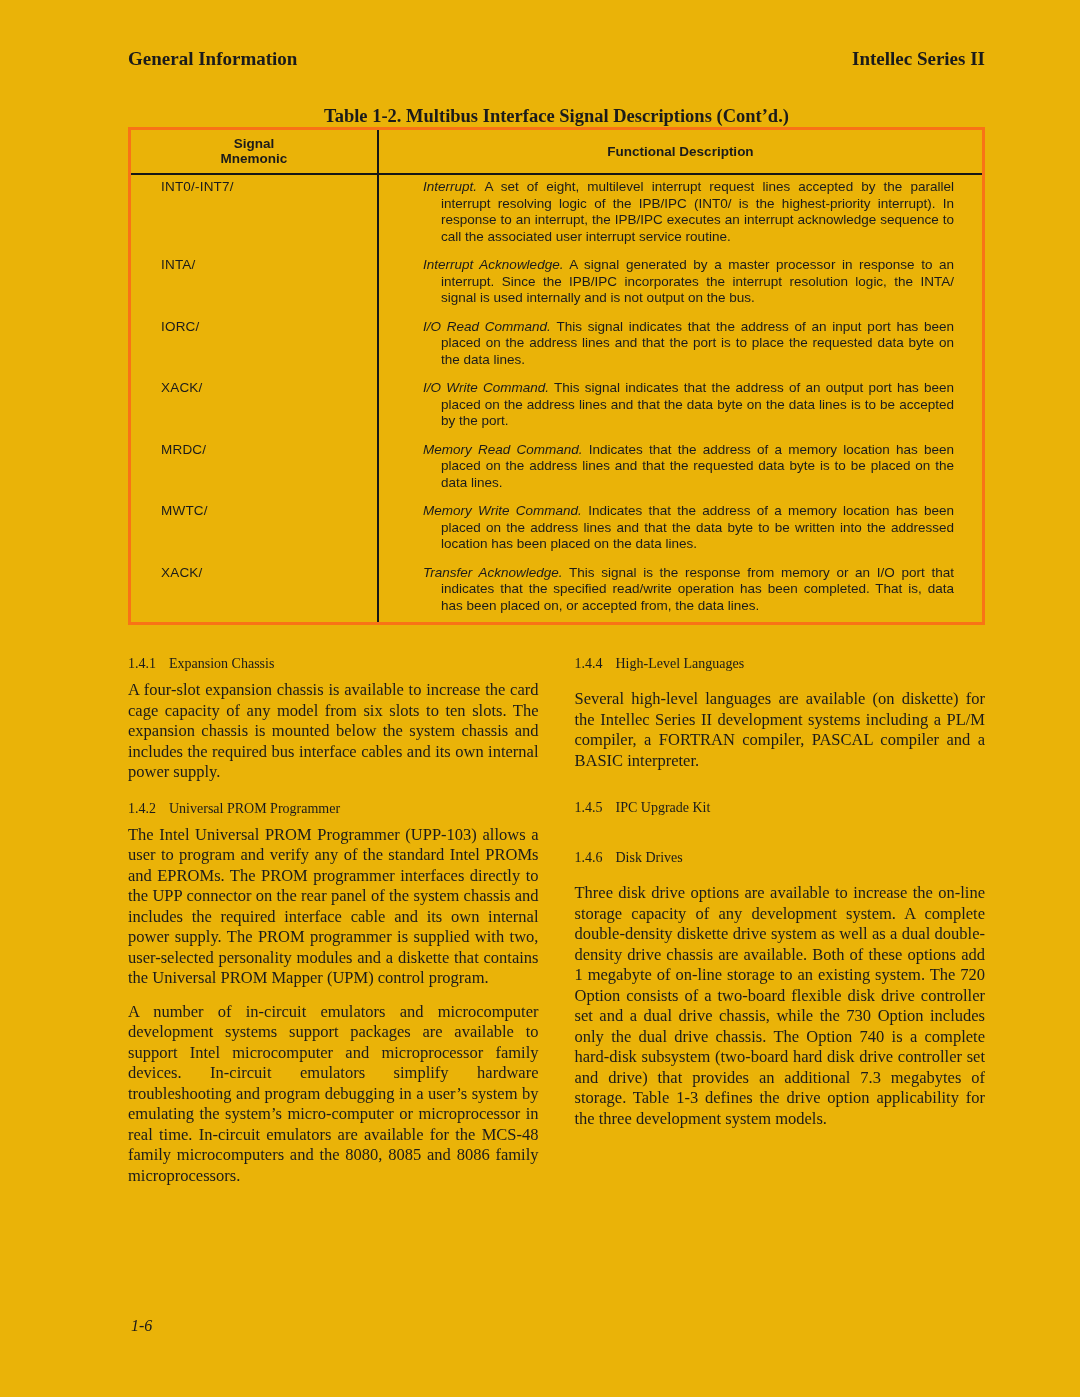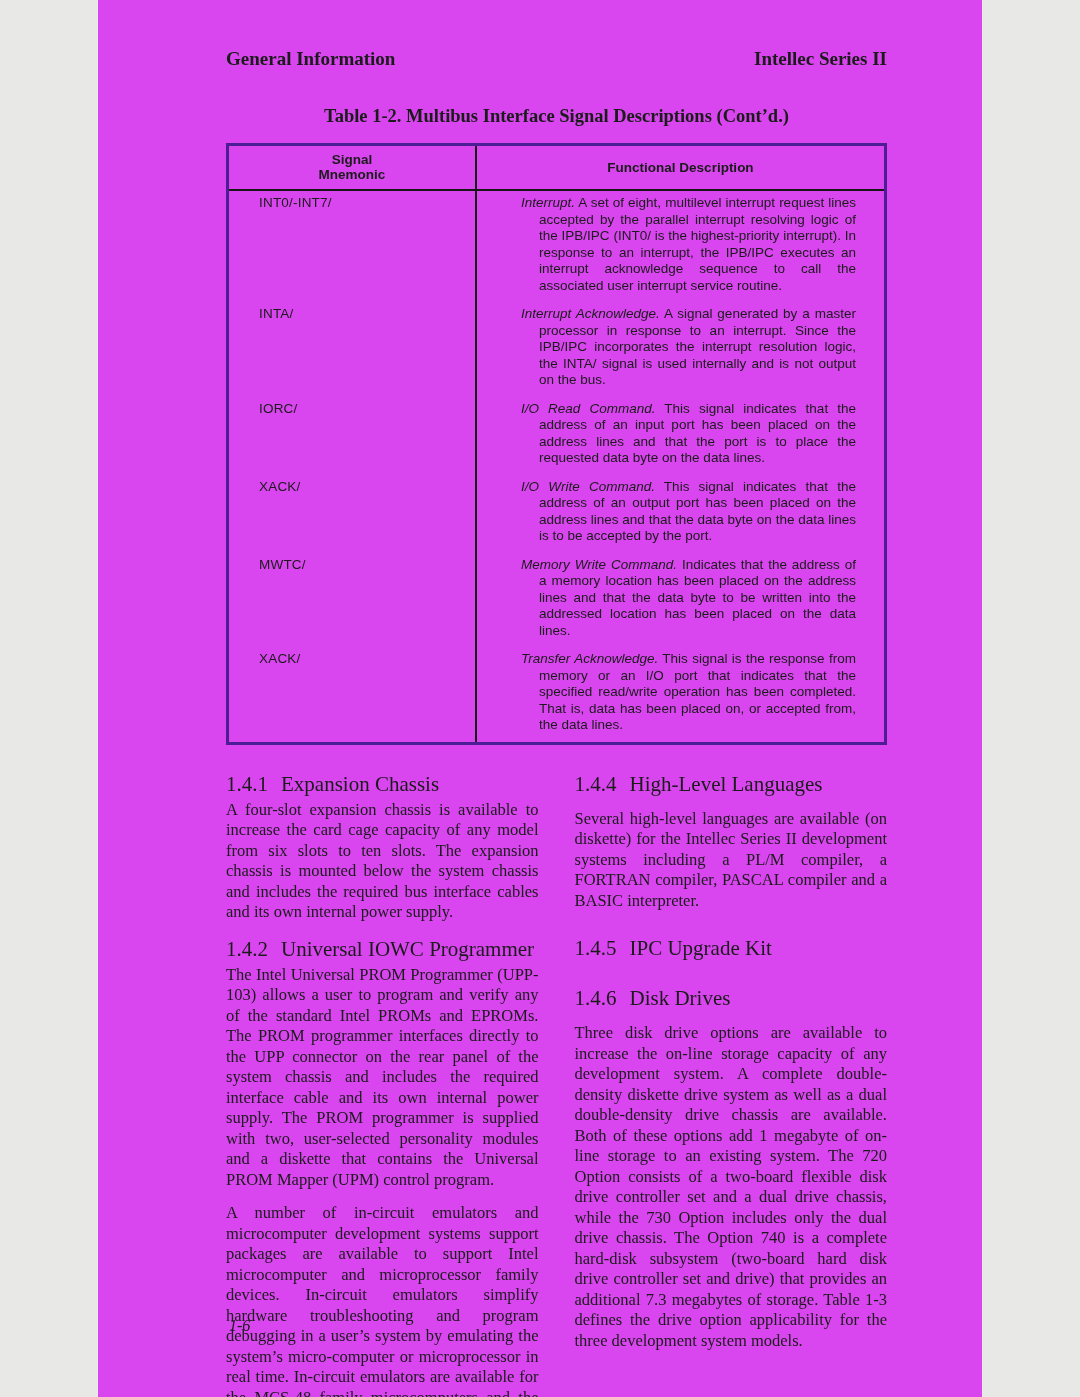--- a/index.html
+++ b/index.html
@@ -1,20 +1,20 @@
 <!DOCTYPE html>
 <html><head>
 <meta charset="utf-8">
 <style>
   html,body{margin:0;padding:0;background:#e8e8e6;}
   .page{
     position:relative;
-    width:884px;height:1397px;
+    width:1080px;height:1397px;
     margin:0 auto;
-    background:#d946ef;
+    background:#eab308;
     color:#1b1b1b;
     box-sizing:border-box;
     padding:48px 95px 12px 128px;
     overflow:hidden;
     font-family:"Liberation Serif", serif;
   }
   
   .running-head{
     display:flex;justify-content:space-between;align-items:baseline;
     font-family:"Liberation Serif", serif;
@@ -22,23 +22,22 @@
   }
   
   .table-title{
     text-align:center;
     font-weight:bold;font-size:18.5px;
     margin-top:36px;
   }
   
   table.signal-table{
     width:100%;
-    margin-top:16px;
     border-collapse:collapse;
-    border:3px solid #4c1d95;
+    border:3px solid #f97316;
     font-family:"Liberation Sans", sans-serif;
   }
   table.signal-table th{
     border-bottom:2.5px solid #161616;
     font-size:13.5px;font-weight:bold;
     text-align:center;vertical-align:middle;
     padding:6px 4px 7px;
     line-height:15px;
     white-space:pre-line;
   }
@@ -65,21 +64,21 @@
   .columns{
     display:flex;
     gap:36px;
     margin-top:26px;
   }
   .col{flex:1 1 0;}
   .col section{margin:0;}
   .col h3{
     font-family:"Liberation Serif", serif;
     font-weight:normal;
-    font-size:21px;
+    font-size:14px;
     margin:0 0 3px 0;
     line-height:26px;
   }
   .col h3 .sec-num{margin-right:13px;}
   .col p{
     font-size:16.5px;
     line-height:20.5px;
     text-align:justify;
     margin:0;
   }
@@ -125,38 +124,42 @@
       </tr>
       <tr>
         <td class="mnemonic">IORC/</td>
         <td class="desc"><i>I/O Read Command.</i><span> This signal indicates that the address of an input port has been placed on the address lines and that the port is to place the requested data byte on the data lines.</span></td>
       </tr>
       <tr>
         <td class="mnemonic">XACK/</td>
         <td class="desc"><i>I/O Write Command.</i><span> This signal indicates that the address of an output port has been placed on the address lines and that the data byte on the data lines is to be accepted by the port.</span></td>
       </tr>
       <tr>
+        <td class="mnemonic">MRDC/</td>
+        <td class="desc"><i>Memory Read Command.</i><span> Indicates that the address of a memory location has been placed on the address lines and that the requested data byte is to be placed on the data lines.</span></td>
+      </tr>
+      <tr>
         <td class="mnemonic">MWTC/</td>
         <td class="desc"><i>Memory Write Command.</i><span> Indicates that the address of a memory location has been placed on the address lines and that the data byte to be written into the addressed location has been placed on the data lines.</span></td>
       </tr>
       <tr>
         <td class="mnemonic">XACK/</td>
         <td class="desc"><i>Transfer Acknowledge.</i><span> This signal is the response from memory or an I/O port that indicates that the specified read/write operation has been completed. That is, data has been placed on, or accepted from, the data lines.</span></td>
       </tr>
     </tbody>
   </table>
 
   <div class="columns">
     <div class="col col-left">
       <section>
         <h3><span class="sec-num">1.4.1</span><span>Expansion Chassis</span></h3>
         <p>A four-slot expansion chassis is available to increase the card cage capacity of any model from six slots to ten slots. The expansion chassis is mounted below the system chassis and includes the required bus interface cables and its own internal power supply.</p>
       </section>
       <section>
-        <h3><span class="sec-num">1.4.2</span><span>Universal IOWC Programmer</span></h3>
+        <h3><span class="sec-num">1.4.2</span><span>Universal PROM Programmer</span></h3>
         <p>The Intel Universal PROM Programmer (UPP-103) allows a user to program and verify any of the standard Intel PROMs and EPROMs. The PROM programmer interfaces directly to the UPP connector on the rear panel of the system chassis and includes the required interface cable and its own internal power supply. The PROM programmer is supplied with two, user-selected personality modules and a diskette that contains the Universal PROM Mapper (UPM) control program.</p>
       </section>
       <section>
         <p>A number of in-circuit emulators and microcomputer development systems support packages are available to support Intel microcomputer and microprocessor family devices. In-circuit emulators simplify hardware troubleshooting and program debugging in a user’s system by emulating the system’s micro-computer or microprocessor in real time. In-circuit emulators are available for the MCS-48 family microcomputers and the 8080, 8085 and 8086 family microprocessors.</p>
       </section>
     </div>
     <div class="col col-right">
       <section>
         <h3><span class="sec-num">1.4.4</span><span>High-Level Languages</span></h3>
         <p>Several high-level languages are available (on diskette) for the Intellec Series II development systems including a PL/M compiler, a FORTRAN compiler, PASCAL compiler and a BASIC interpreter.</p>

